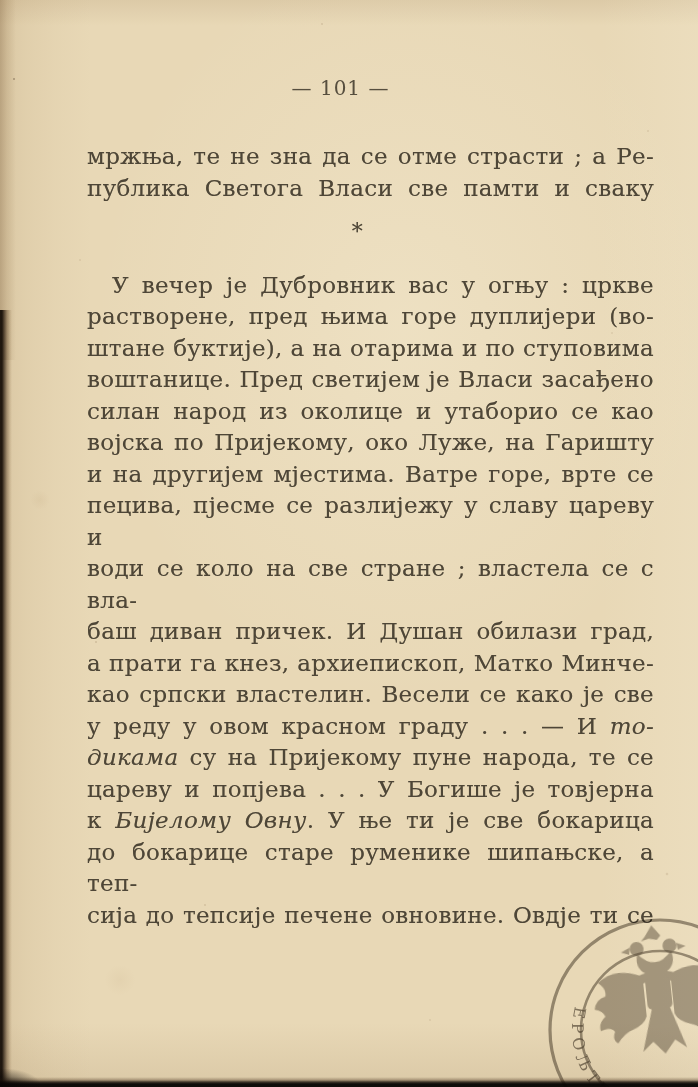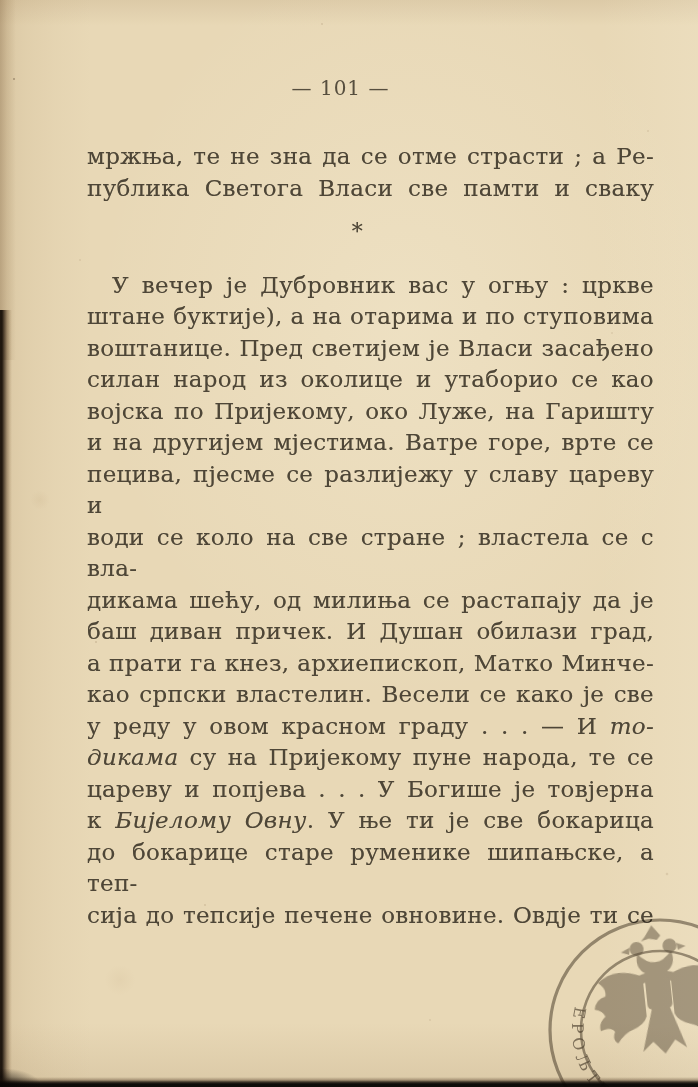--- a/index.html
+++ b/index.html
@@ -94,28 +94,28 @@
   <div class="page-number">— 101 —</div>
 
   <div class="text-block">
       <div class="para">
         <div class="line"><span>мржња, те не зна да се отме страсти ; а Ре-</span></div>
         <div class="line"><span>публика Светога Власи све памти и сваку</span></div>
       </div>
       <div class="separator">*</div>
       <div class="para indent">
         <div class="line"><span>У вечер је Дубровник вас у огњу : цркве</span></div>
+        <div class="line"><span>растворене, пред њима горе дуплијери (во-</span></div>
         <div class="line"><span>штане буктије), а на отарима и по ступовима</span></div>
         <div class="line"><span>воштанице. Пред светијем је Власи засађено</span></div>
         <div class="line"><span>силан народ из околице и утаборио се као</span></div>
         <div class="line"><span>војска по Пријекому, око Луже, на Гаришту</span></div>
         <div class="line"><span>и на другијем мјестима. Ватре горе, врте се</span></div>
         <div class="line"><span>пецива, пјесме се разлијежу у славу цареву и</span></div>
         <div class="line"><span>води се коло на све стране ; властела се с вла-</span></div>
-        <div class="line"><span>дикама шећу, од милиња се растапају да је</span></div>
         <div class="line"><span>баш диван причек. И Душан обилази град,</span></div>
         <div class="line"><span>а прати га кнез, архиепископ, Матко Минче-</span></div>
         <div class="line"><span>као српски властелин. Весели се како је све</span></div>
         <div class="line"><span>у реду у овом красном граду . . . — И </span><em>то-</em></div>
         <div class="line"><em>дикама</em><span> су на Пријекому пуне народа, те се</span></div>
         <div class="line"><span>цареву и попјева . . . У Богише је товјерна</span></div>
         <div class="line"><span>к </span><em>Бијелому Овну</em><span>. У ње ти је све бокарица</span></div>
         <div class="line"><span>до бокарице старе руменике шипањске, а теп-</span></div>
         <div class="line"><span>сија до тепсије печене овновине. Овдје ти се</span></div>
       </div>

